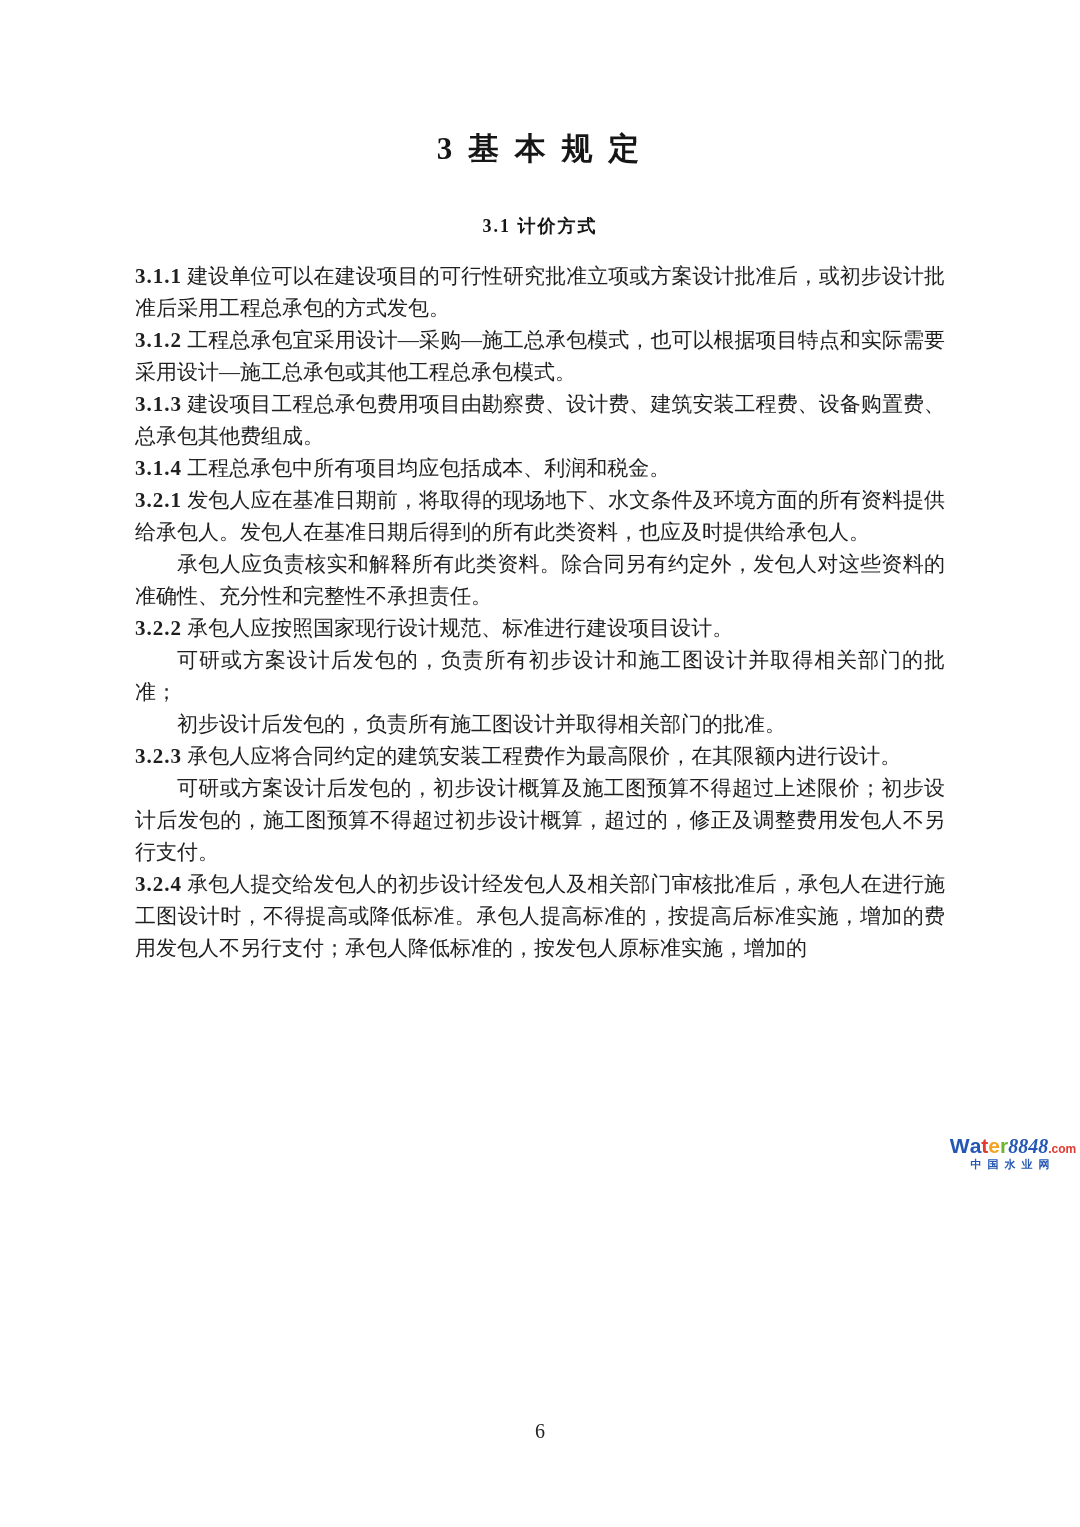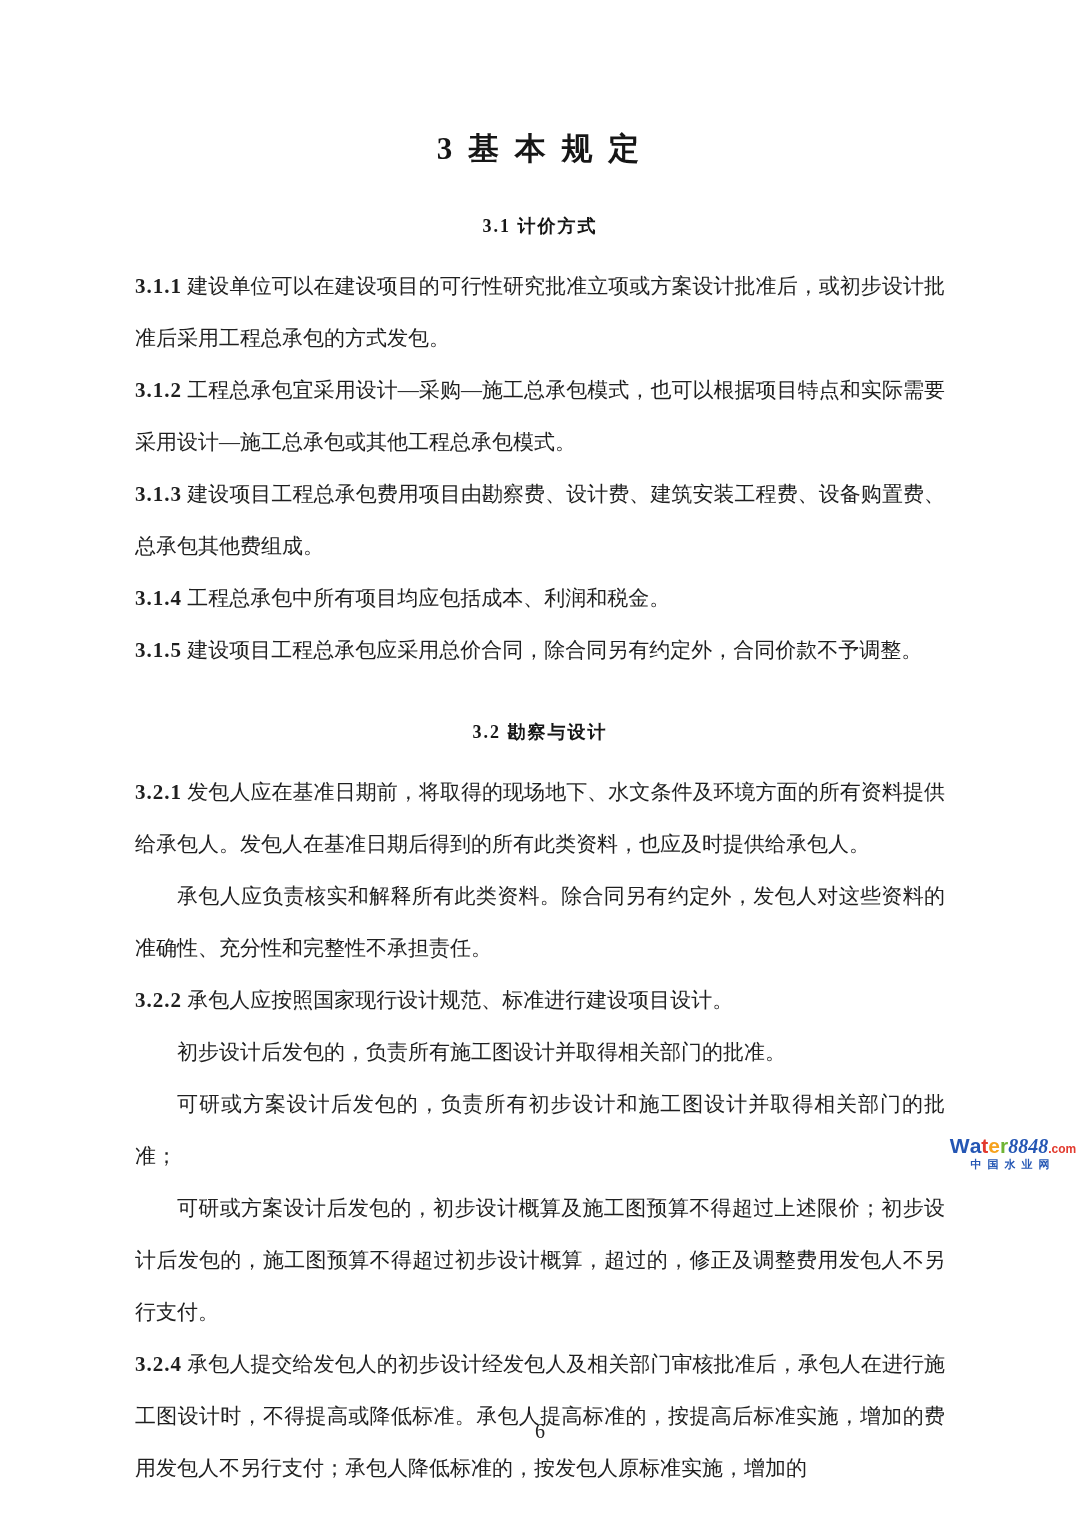--- a/index.html
+++ b/index.html
@@ -37,21 +37,21 @@
     padding-bottom: 22px;
     text-align: center;
     font-size: 18px;
     font-weight: bold;
     letter-spacing: 2px;
     color: #161616;
   }
   .para {
     margin: 0;
     font-size: 21px;
-    line-height: 52px;
+    line-height: 32px;
     text-align: justify;
     text-justify: inter-character;
     color: #1f1f1f;
   }
   .para.indent {
     text-indent: 2em;
   }
   .clause-num {
     font-weight: bold;
     letter-spacing: 1px;
@@ -110,29 +110,28 @@
 
   <h1 class="chapter-title">3  基 本 规 定</h1>
 
   <div class="content" id="sections">
       <section>
         <h2 class="section-heading">3.1  计价方式</h2>
         <p class="para"><span class="clause-num">3.1.1</span>&nbsp;<span>建设单位可以在建设项目的可行性研究批准立项或方案设计批准后，或初步设计批准后采用工程总承包的方式发包。</span></p>
         <p class="para"><span class="clause-num">3.1.2</span>&nbsp;<span>工程总承包宜采用设计—采购—施工总承包模式，也可以根据项目特点和实际需要采用设计—施工总承包或其他工程总承包模式。</span></p>
         <p class="para"><span class="clause-num">3.1.3</span>&nbsp;<span>建设项目工程总承包费用项目由勘察费、设计费、建筑安装工程费、设备购置费、总承包其他费组成。</span></p>
         <p class="para"><span class="clause-num">3.1.4</span>&nbsp;<span>工程总承包中所有项目均应包括成本、利润和税金。</span></p>
-        <p class="para"><span class="clause-num">3.1.5</span>&nbsp;<span>建设项目工程总承包应采用总价合同，除合同另有约定外，合同价款不予调整。</span></p>
       </section>
       <section>
-        <h2 class="section-heading">3.2  勘察与设计</h2>
         <p class="para"><span class="clause-num">3.2.1</span>&nbsp;<span>发包人应在基准日期前，将取得的现场地下、水文条件及环境方面的所有资料提供给承包人。发包人在基准日期后得到的所有此类资料，也应及时提供给承包人。</span></p>
         <p class="para indent"><span>承包人应负责核实和解释所有此类资料。除合同另有约定外，发包人对这些资料的准确性、充分性和完整性不承担责任。</span></p>
         <p class="para"><span class="clause-num">3.2.2</span>&nbsp;<span>承包人应按照国家现行设计规范、标准进行建设项目设计。</span></p>
+        <p class="para indent"><span>可研或方案设计后发包的，负责所有初步设计和施工图设计并取得相关部门的批准；</span></p>
         <p class="para indent"><span>初步设计后发包的，负责所有施工图设计并取得相关部门的批准。</span></p>
-        <p class="para indent"><span>可研或方案设计后发包的，负责所有初步设计和施工图设计并取得相关部门的批准；</span></p>
+        <p class="para"><span class="clause-num">3.2.3</span>&nbsp;<span>承包人应将合同约定的建筑安装工程费作为最高限价，在其限额内进行设计。</span></p>
         <p class="para indent"><span>可研或方案设计后发包的，初步设计概算及施工图预算不得超过上述限价；初步设计后发包的，施工图预算不得超过初步设计概算，超过的，修正及调整费用发包人不另行支付。</span></p>
         <p class="para"><span class="clause-num">3.2.4</span>&nbsp;<span>承包人提交给发包人的初步设计经发包人及相关部门审核批准后，承包人在进行施工图设计时，不得提高或降低标准。承包人提高标准的，按提高后标准实施，增加的费用发包人不另行支付；承包人降低标准的，按发包人原标准实施，增加的</span></p>
       </section>
     </div>
 
   <div class="page-number">6</div>
 
   <div class="watermark">
     <div class="logo-line1" id="logo-line1">
         <span class="logo-letter" style="color: rgb(36, 86, 180);">W</span>

